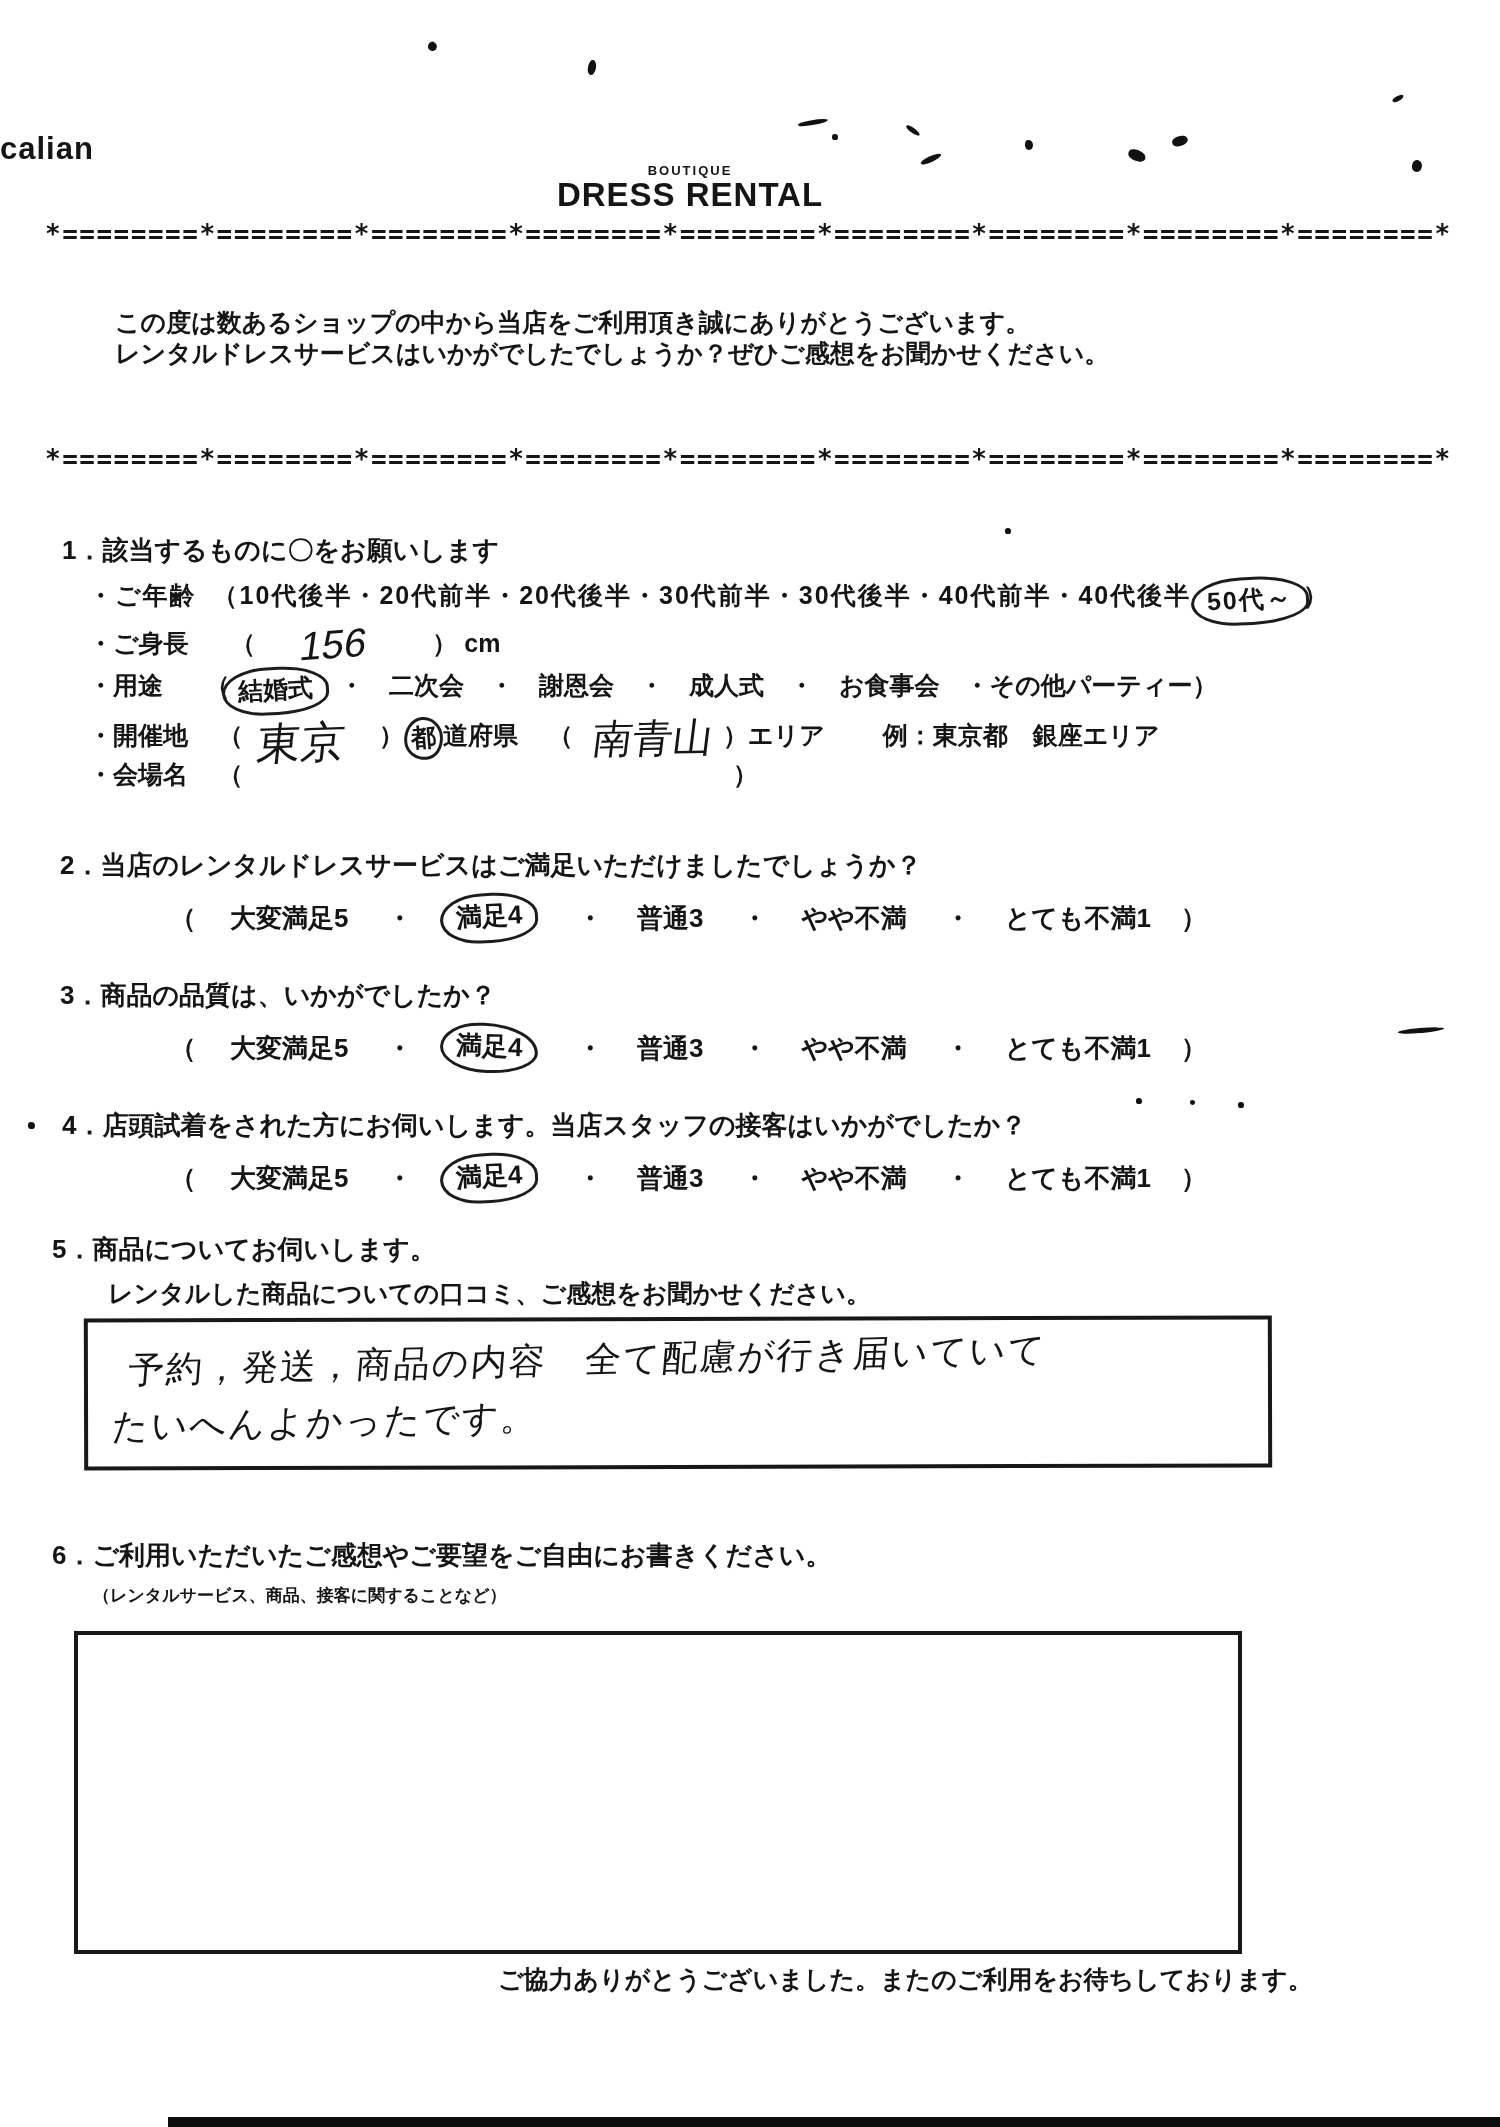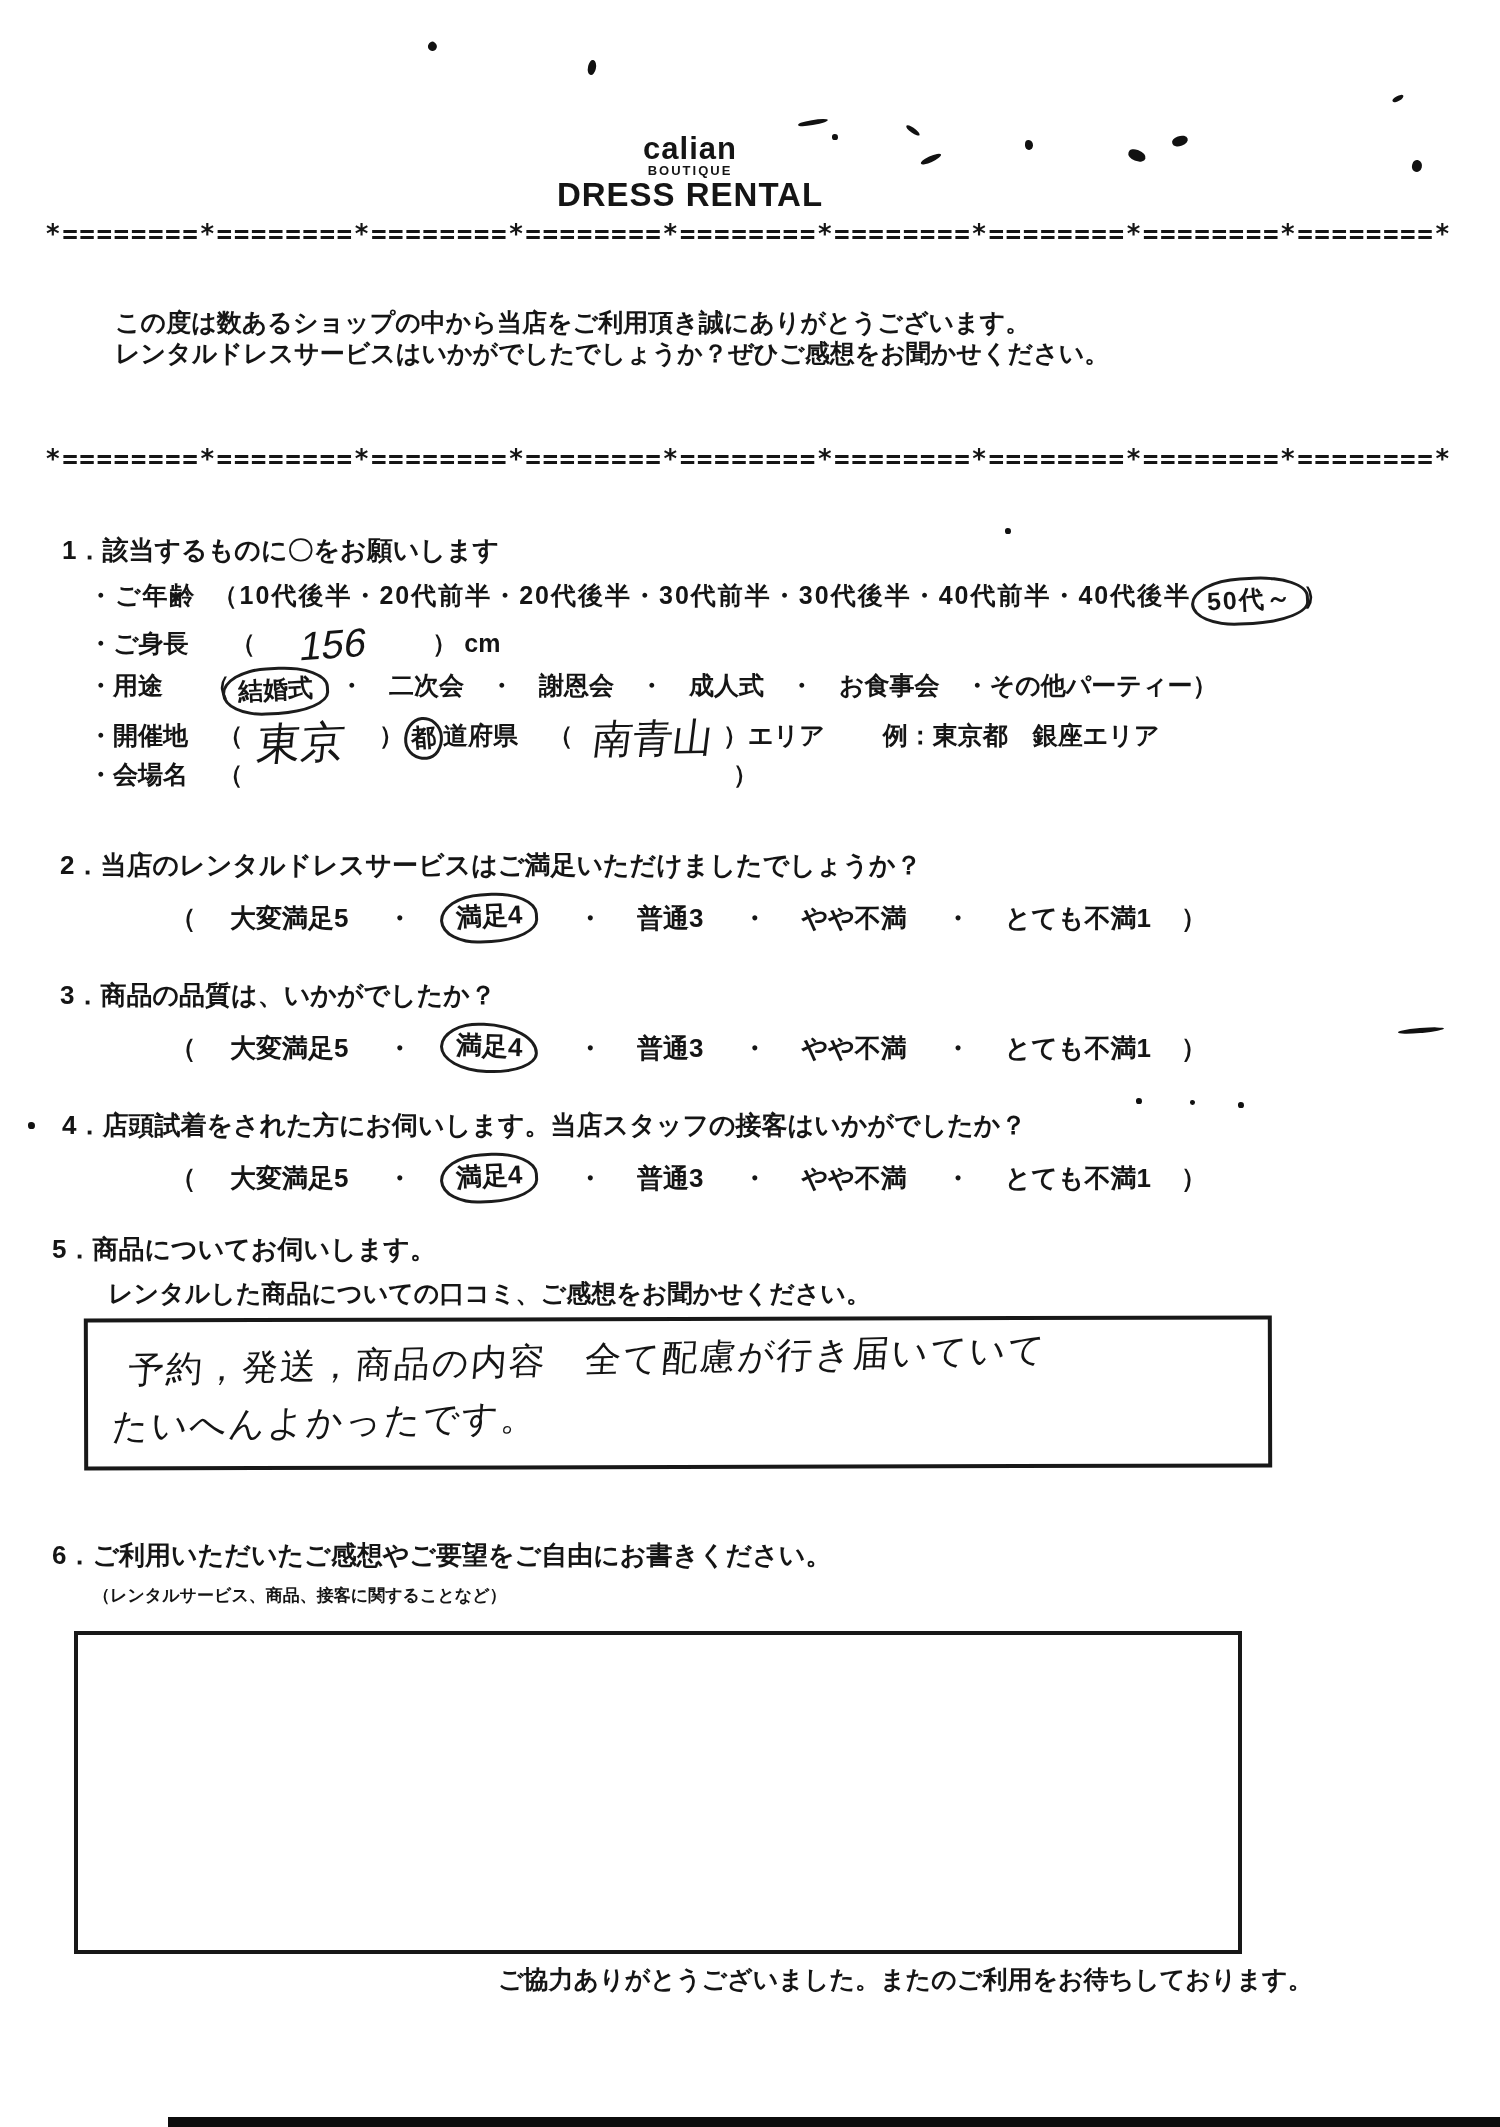--- a/index.html
+++ b/index.html
@@ -5,21 +5,21 @@
   html,body{margin:0;padding:0;background:#e8e8e8;}
   .page{
     position:relative;width:1500px;height:2127px;margin:0 auto;
     background:#ffffff;color:#151515;overflow:hidden;
     font-family:"Liberation Sans",sans-serif;
   }
   .abs{position:absolute;white-space:nowrap;}
   .pt{font-weight:600;}                 
 
   
-  .brand{top:131px;left:0;width:1380px;text-align:center;font-size:31px;font-weight:bold;letter-spacing:1px;}
+  .brand{top:131px;left:0;width:1380px;text-align:left;font-size:31px;font-weight:bold;letter-spacing:1px;}
   .brand-sub{top:163px;left:0;width:1380px;text-align:center;font-size:13px;font-weight:bold;letter-spacing:2px;}
   .form-title{top:176px;left:0;width:1380px;text-align:center;font-size:33px;font-weight:bold;letter-spacing:1px;}
 
   .sep{left:45px;width:1420px;font-family:"DejaVu Sans Mono",monospace;
        font-size:26px;font-weight:bold;letter-spacing:1.5px;overflow:hidden;}
   .sep1{top:219px;} .sep2{top:444px;}
 
   .intro{left:115px;font-size:25px;}
   .intro1{top:280px;margin-top:26px;} .intro2{top:337px;} .intro3{top:379px;}
 

